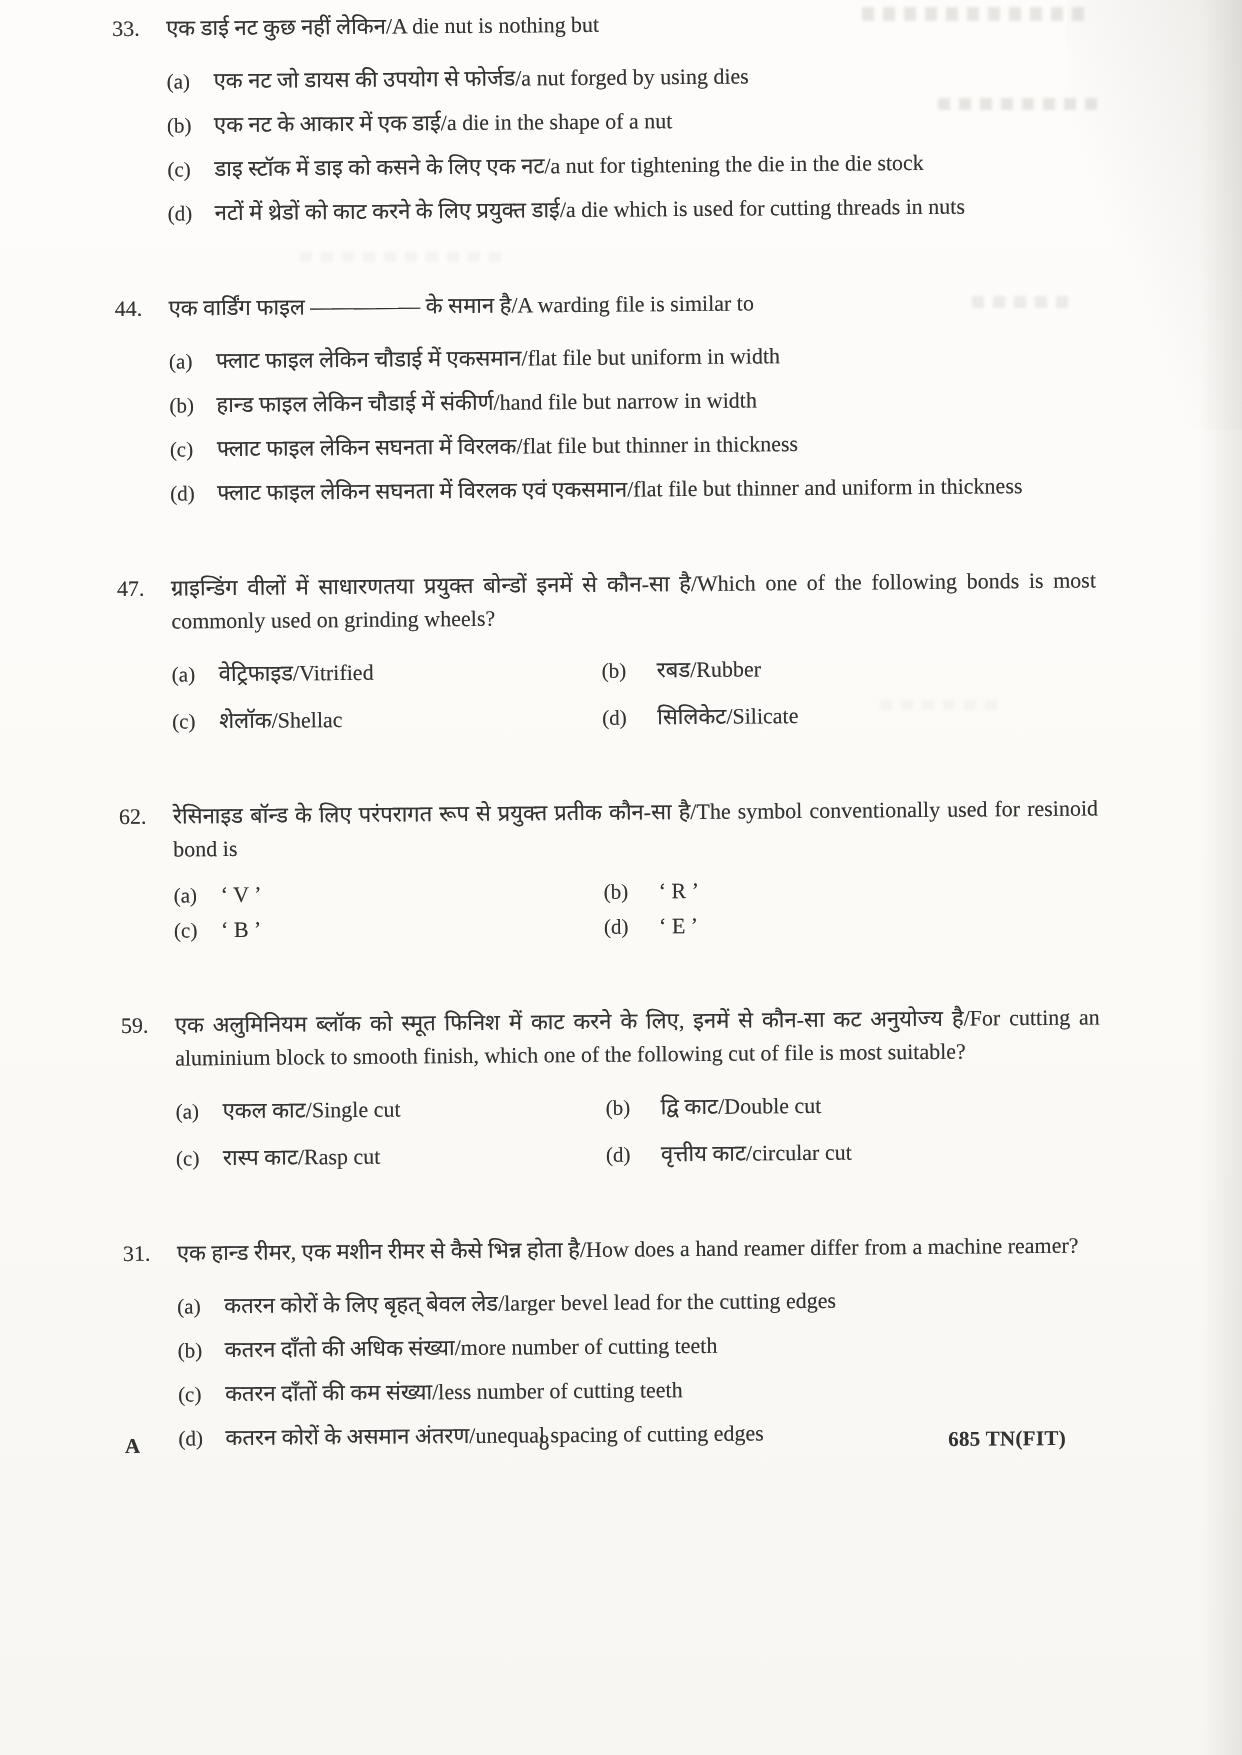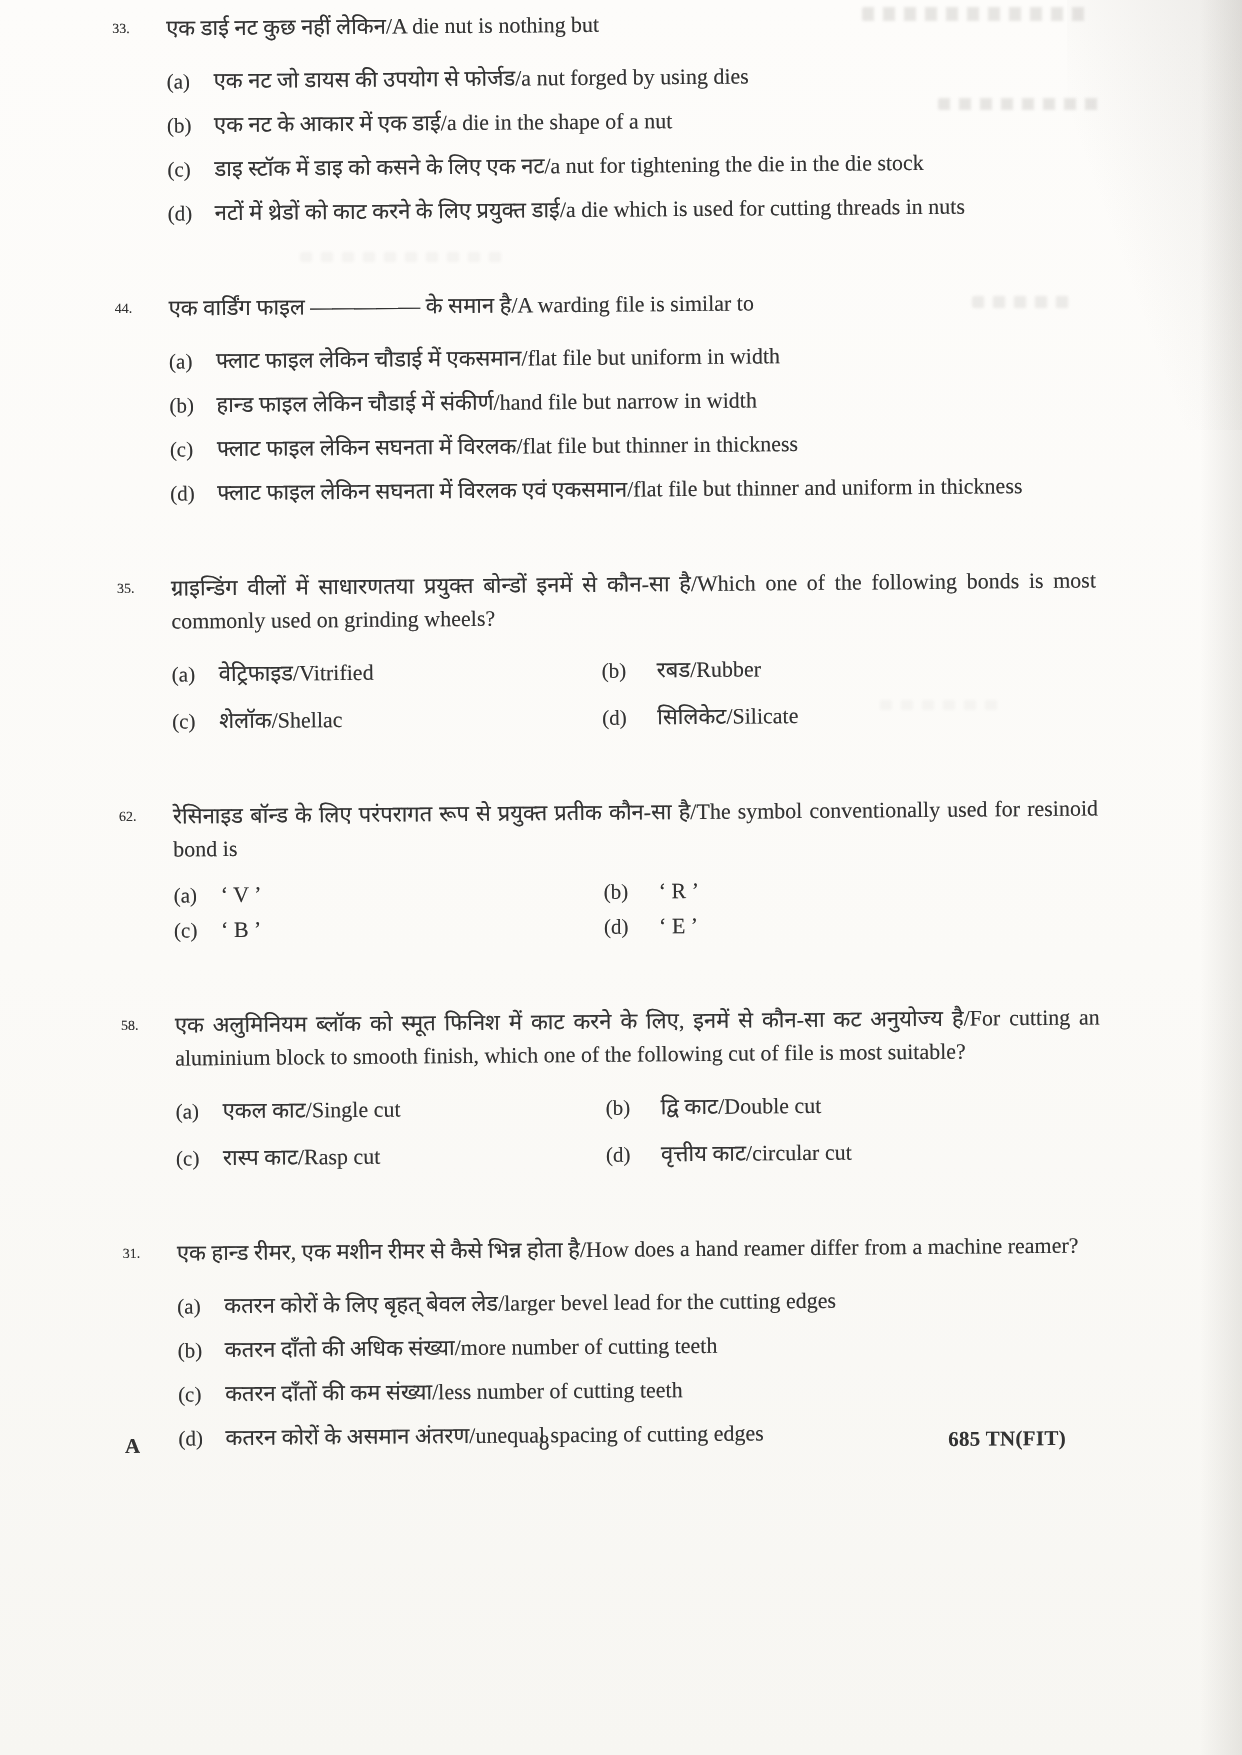--- a/index.html
+++ b/index.html
@@ -30,21 +30,21 @@
   .smudge.s3 { left:972px; top:296px; width:98px;  height:12px; opacity:.3; }
   .smudge.s4 { left:300px; top:252px; width:205px; height:10px; opacity:.15; }
   .smudge.s5 { left:880px; top:700px; width:120px; height:10px; opacity:.12; }
 
   .content {
     position:absolute; left:112px; top:12px; width:982px;
     transform:rotate(-0.5deg); transform-origin:0 0;
     text-shadow:0 0 0.5px rgba(40,40,40,0.45);
   }
   .question { display:grid; grid-template-columns:54px 925px; margin-bottom:62px; }
-  .qnum  { font-size:14px; line-height:33px; }
+  .qnum  { font-size:22px; line-height:33px; }
   .qtext { font-size:22px; line-height:33px; text-align:justify; }
   .opts  { grid-column:2; margin-top:21px; display:grid; align-items:baseline; }
   .opts.layout-list       { grid-template-columns:47px 1fr;            row-gap:12px; }
   .opts.layout-grid       { grid-template-columns:47px 383px 55px 1fr; row-gap:15px; }
   .opts.layout-grid-tight { grid-template-columns:47px 383px 55px 1fr; row-gap:3px; margin-top:14px; }
   .opt-label { font-size:21px; line-height:32px; }
   .opt-text  { font-size:22px; line-height:32px; text-align:justify; }
 
   .footer {
     position:absolute; left:125px; right:176px; top:1430px;
@@ -94,21 +94,21 @@
           <span class="opt-label">(b)</span>
           <span class="opt-text">हान्ड फाइल लेकिन चौडाई में संकीर्ण/hand file but narrow in width</span>
           <span class="opt-label">(c)</span>
           <span class="opt-text">फ्लाट फाइल लेकिन सघनता में विरलक/flat file but thinner in thickness</span>
           <span class="opt-label">(d)</span>
           <span class="opt-text">फ्लाट फाइल लेकिन सघनता में विरलक एवं एकसमान/flat file but thinner and uniform in thickness</span>
         </div>
     </div>
 
     <div class="question">
-      <span class="qnum">35.</span>
+      <span class="qnum">47.</span>
       <span class="qtext">ग्राइन्डिंग वीलों में साधारणतया प्रयुक्त बोन्डों इनमें से कौन-सा है/Which one of the following bonds is most commonly used on grinding wheels?</span>
       <div class="opts layout-grid">
           <span class="opt-label">(a)</span>
           <span class="opt-text">वेट्रिफाइड/Vitrified</span>
           <span class="opt-label">(b)</span>
           <span class="opt-text">रबड/Rubber</span>
           <span class="opt-label">(c)</span>
           <span class="opt-text">शेलॉक/Shellac</span>
           <span class="opt-label">(d)</span>
           <span class="opt-text">सिलिकेट/Silicate</span>
@@ -124,21 +124,21 @@
           <span class="opt-label">(b)</span>
           <span class="opt-text">‘ R ’</span>
           <span class="opt-label">(c)</span>
           <span class="opt-text">‘ B ’</span>
           <span class="opt-label">(d)</span>
           <span class="opt-text">‘ E ’</span>
         </div>
     </div>
 
     <div class="question">
-      <span class="qnum">58.</span>
+      <span class="qnum">59.</span>
       <span class="qtext">एक अलुमिनियम ब्लॉक को स्मूत फिनिश में काट करने के लिए, इनमें से कौन-सा कट अनुयोज्य है/For cutting an aluminium block to smooth finish, which one of the following cut of file is most suitable?</span>
       <div class="opts layout-grid">
           <span class="opt-label">(a)</span>
           <span class="opt-text">एकल काट/Single cut</span>
           <span class="opt-label">(b)</span>
           <span class="opt-text">द्वि काट/Double cut</span>
           <span class="opt-label">(c)</span>
           <span class="opt-text">रास्प काट/Rasp cut</span>
           <span class="opt-label">(d)</span>
           <span class="opt-text">वृत्तीय काट/circular cut</span>

